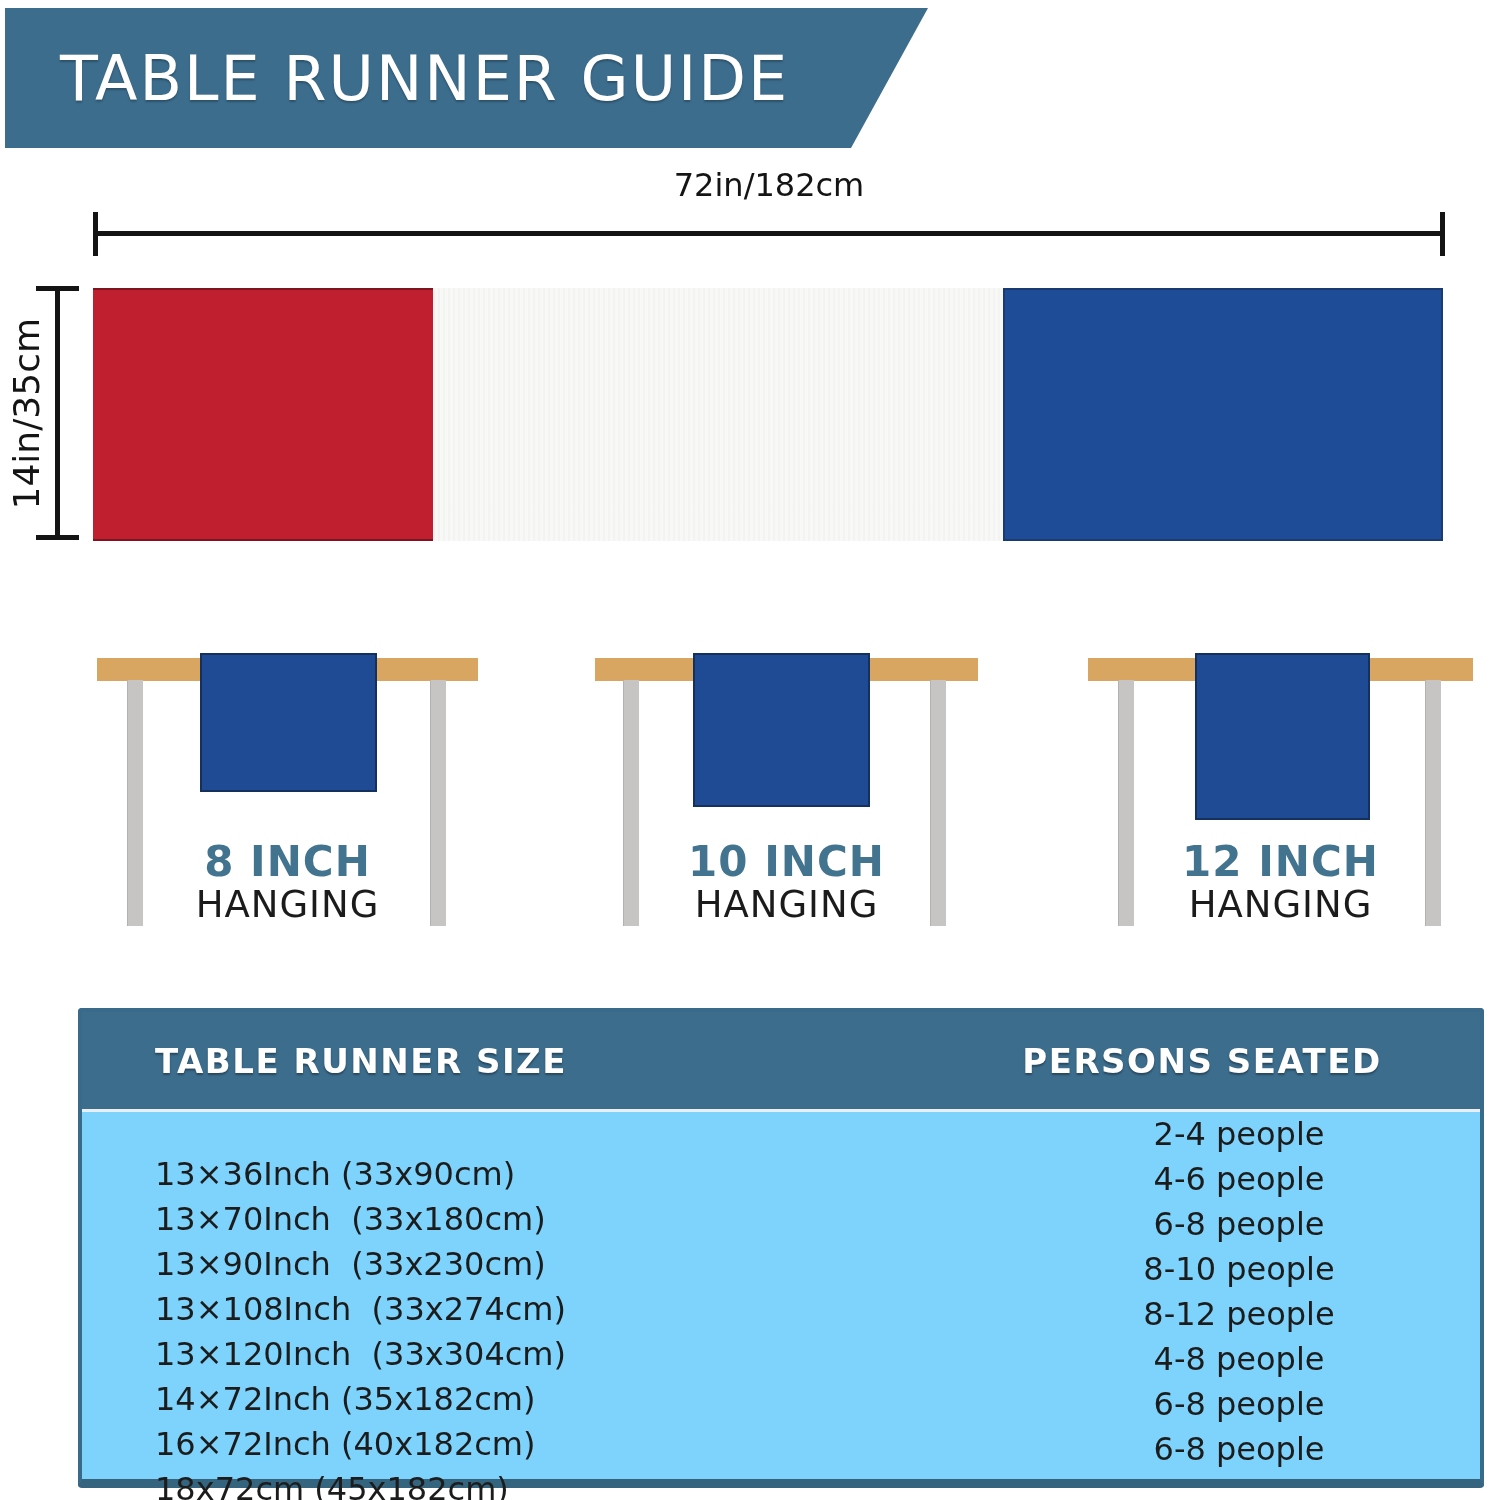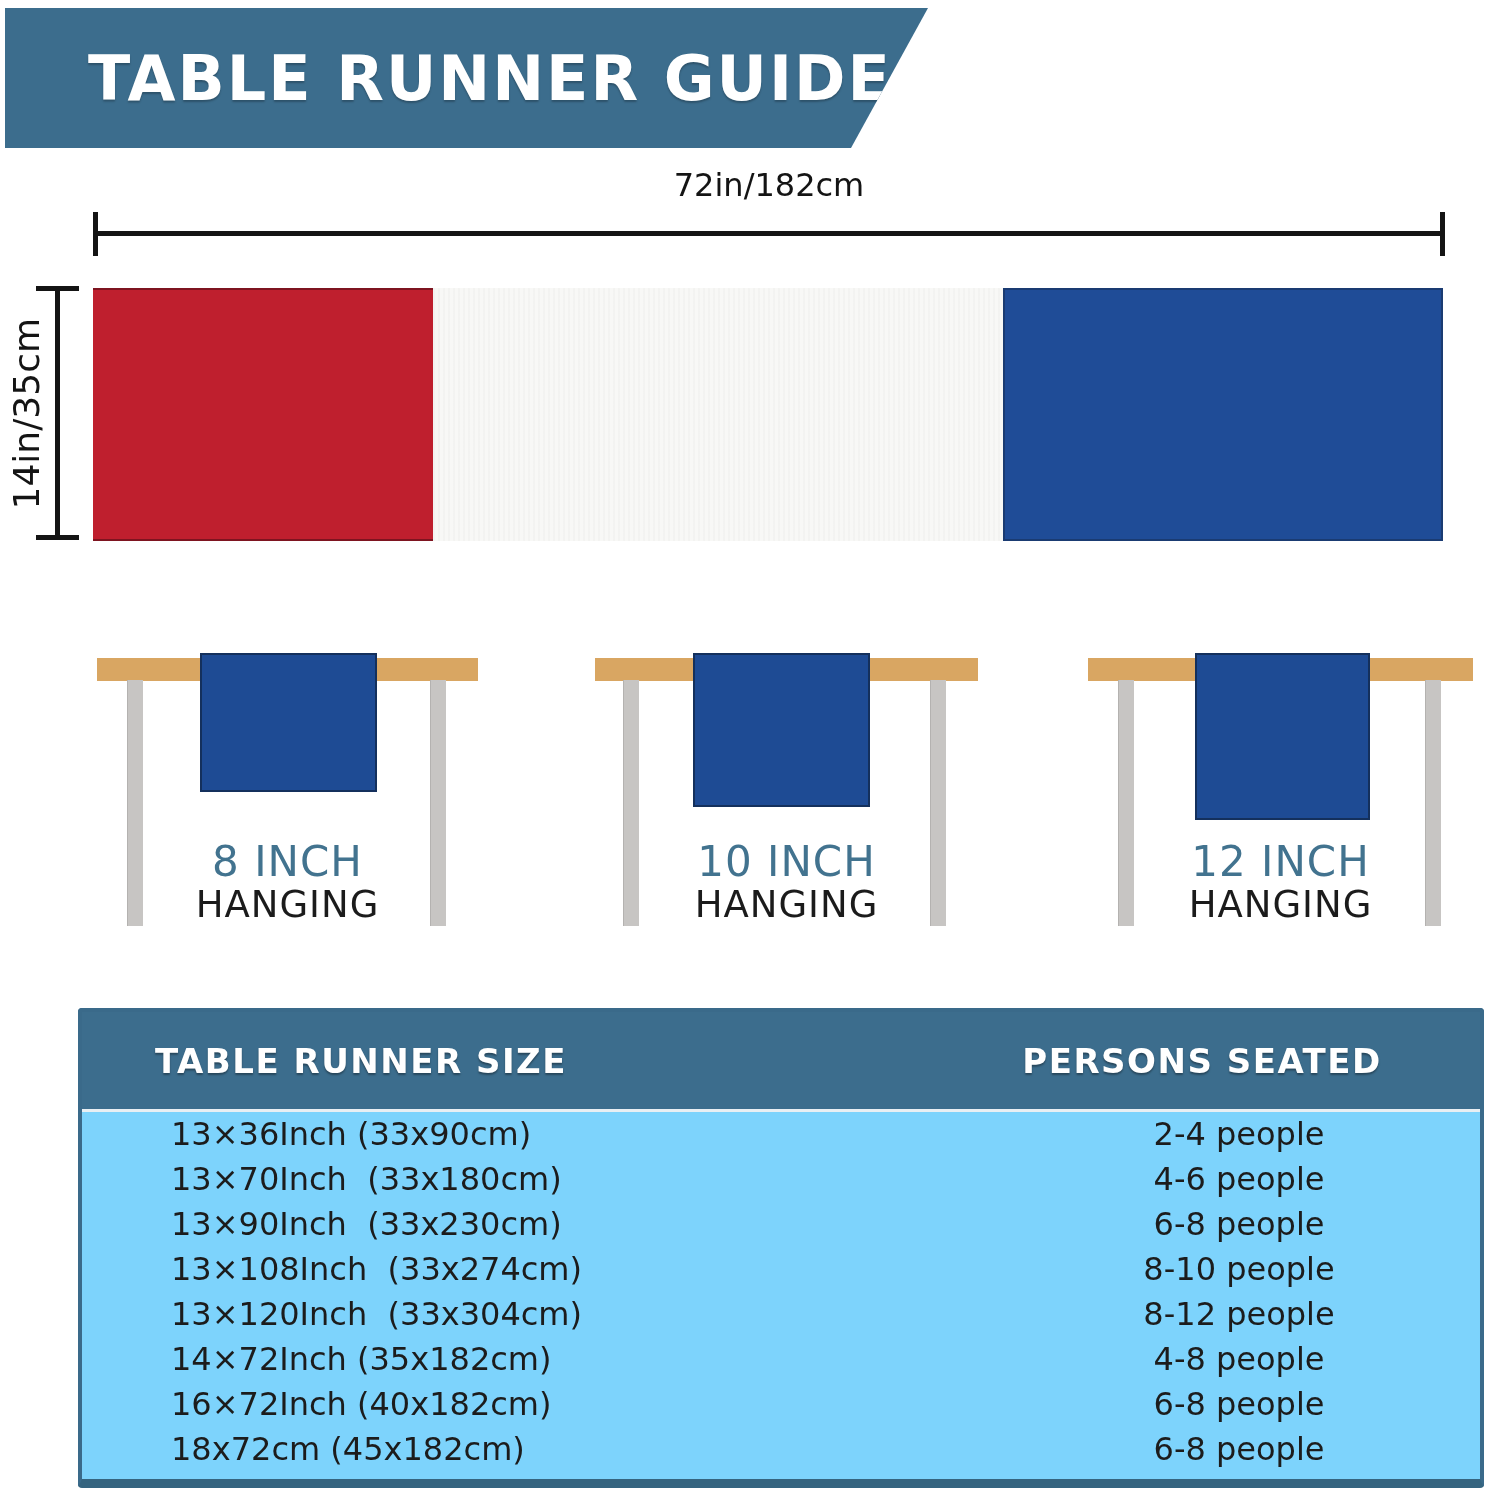--- a/index.html
+++ b/index.html
@@ -10,21 +10,21 @@
   }
 
   
   .banner {
     position: absolute; left: 5px; top: 8px; width: 923px; height: 140px;
     background: #3c6d8d;
     clip-path: polygon(0 0, 100% 0, calc(100% - 77px) 100%, 0 100%);
     display: flex; align-items: center;
   }
   .banner-title {
-    padding-left: 83px; color: #ffffff; font-size: 62px; font-weight: bold;
+    padding-left: 55px; color: #ffffff; font-size: 62px; font-weight: normal;
     letter-spacing: 2px; white-space: nowrap;
     text-shadow: 0 2px 2px rgba(0,0,0,0.25);
   }
 
   
   .dim-h-label {
     position: absolute; left: 95px; top: 166px; width: 1348px;
     text-align: center; font-size: 32px; font-weight: 500; color: #141414;
   }
   .dim-h-line { position: absolute; left: 95px; top: 231px; width: 1348px; height: 5px; background: #141414; }
@@ -79,21 +79,21 @@
   .g2 .leg.left  { left: 28px; }  .g2 .leg.right { left: 335px; }
   .g3 .leg.left  { left: 30px; }  .g3 .leg.right { left: 337px; }
 
   .hang-runner { position: absolute; top: 0; background: #1e4b94; border: 2px solid #14305c; box-sizing: border-box; }
   .g1 .hang-runner { left: 103px; width: 177px; height: 139px; }
   .g2 .hang-runner { left: 98px;  width: 177px; height: 154px; }
   .g3 .hang-runner { left: 107px; width: 175px; height: 167px; }
 
   .hang-size {
     position: absolute; top: 184px; left: 0; width: 100%; text-align: center;
-    font-size: 42px; font-weight: normal; color: #42738f; letter-spacing: 1px;
+    font-size: 42px; font-weight: bold; color: #42738f; letter-spacing: 1px;
   }
   .hang-caption {
     position: absolute; top: 230px; left: 0; width: 100%; text-align: center;
     font-size: 37px; font-weight: 500; color: #1b1b1b; letter-spacing: 1px;
   }
 
   
   .size-table {
     position: absolute; left: 78px; top: 1008px; width: 1406px; height: 480px;
     background: #7dd3fc; box-sizing: border-box;
@@ -110,21 +110,21 @@
     text-shadow: 0 2px 2px rgba(0,0,0,0.35); white-space: nowrap;
   }
   .header-size { left: 73px; }
   .header-persons { left: 952px; width: 336px; justify-content: center; }
 
   .size-table-body {
     position: absolute; top: 100px; bottom: 8px; left: 0; right: 0;
     display: flex; flex-direction: column; justify-content: space-around;
   }
   .size-row { position: relative; height: 40px; line-height: 40px; font-size: 32px; color: #1c1c1c; }
-  .size-cell { position: absolute; left: 89px; white-space: pre; }
+  .size-cell { position: absolute; left: 73px; white-space: pre; margin-top: 40px; }
   .persons-cell { position: absolute; left: 989px; width: 336px; text-align: center; }
 </style>
 </head>
 <body>
 
 <div class="banner">
   <span class="banner-title">TABLE RUNNER GUIDE</span>
 </div>
 
 <div class="dim-h-label">72in/182cm</div>

